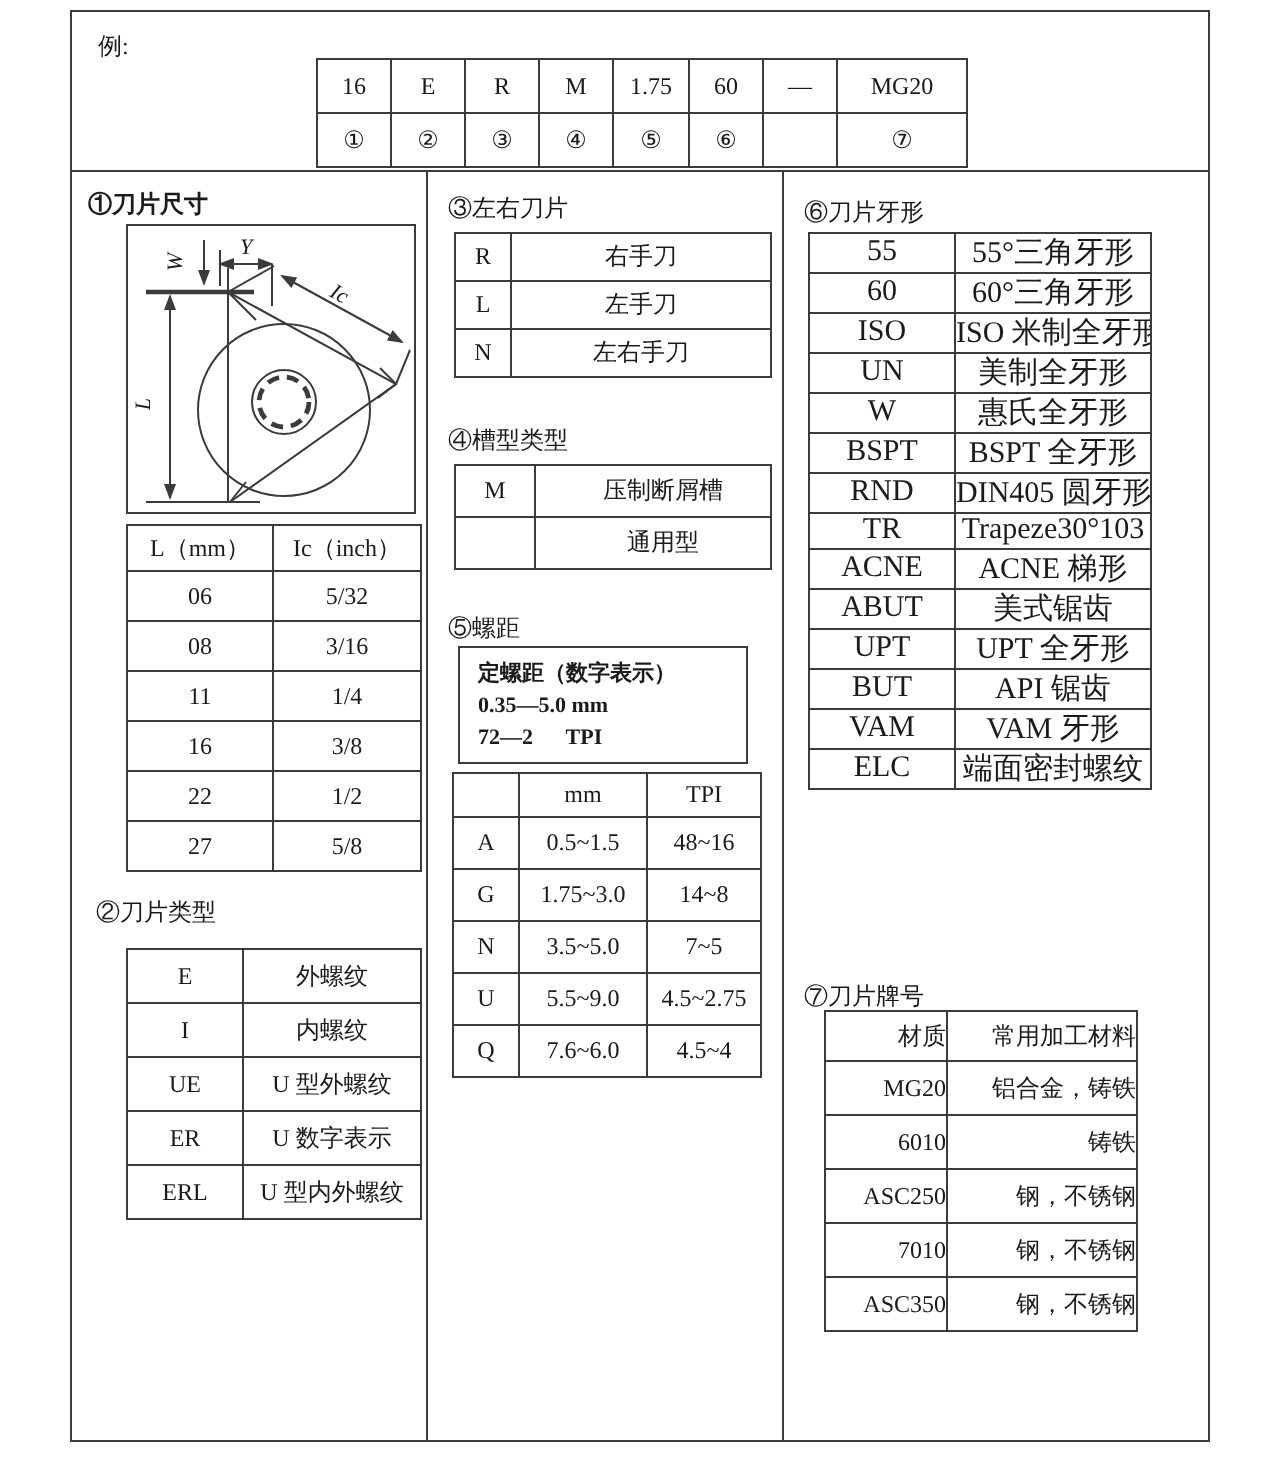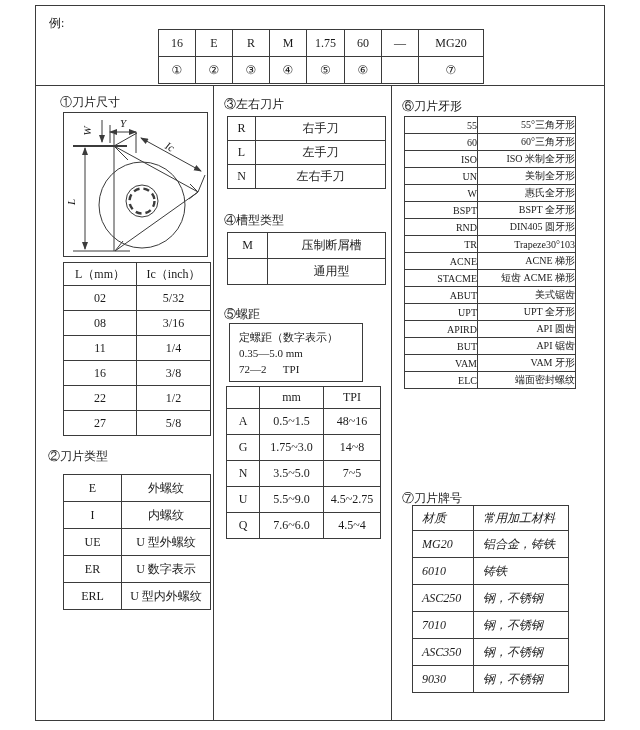--- a/index.html
+++ b/index.html
@@ -30,21 +30,21 @@
   .ex-table td { height:27px; }
   
   .cols { display:flex; height:635px; }
   .col { position:relative; height:100%; }
   .col.left  { width:178px; border-right:1px solid #3b3b3b; }
   .col.mid   { width:178px; border-right:1px solid #3b3b3b; }
   .col.right { flex:1; }
   .sec-title { position:absolute; font-size:12px; white-space:nowrap; }
   .t { position:absolute; }
   
-  .title-s1 { left:24px; top:8px; }
+  .title-s1 { left:8px; top:8px;font-weight:bold; }
   .diagram { position:absolute; left:27px; top:26px; width:145px; height:145px; border:1px solid #3b3b3b; }
   .diagram svg { display:block; }
   .t1 { left:27px; top:176px; width:147px; }
   .t1 th { height:23px; }
   .t1 td { height:25px; }
   
   .title-s2 { left:12px; top:362px; }
   .t2 { left:27px; top:388px; width:147px; }
   .t2 td { height:27px; }
   
@@ -52,37 +52,37 @@
   .t3 { left:13px; top:30px; width:158px; }
   .t3 td { height:24px; }
   
   .title-s4 { left:10px; top:126px; }
   .t4 { left:13px; top:146px; width:158px; }
   .t4 td { height:26px; }
   .t4 td:nth-child(2) { text-align:center; padding-left:10px; }
   
   .title-s5 { left:10px; top:220px; }
   .note {
-    position:absolute; left:15px; top:237px; width:134px; height:59px;
-    border:1px solid #3b3b3b; font-size:11px; padding:5px 0 0 9px;
+    position:absolute; left:15px; top:237px; width:145px; height:59px;
+    border:1px solid #3b3b3b; font-size:11px; padding:5px 0 0 9px;font-weight:bold;
   }
   .note div { white-space:pre; line-height:16px; }
   .t5 { left:12px; top:300px; width:154px; }
   .t5 th { height:22px; }
   .t5 td { height:26px; }
   
   .title-s6 { left:10px; top:12px; }
   .t6 { left:12px; top:30px; width:171px; }
-  .t6 td { height:17px; font-size:10px;text-align:right; }
+  .t6 td { height:17px; font-size:15px; }
   
   .title-s7 { left:10px; top:404px; }
   .t7 { left:20px; top:419px; width:156px; }
   .t7 th { height:25px; }
   .t7 td { height:27px; }
-  .t7 th, .t7 td { text-align:left; padding-left:9px;font-style:italic; }
+  .t7 th, .t7 td { text-align:right; padding-left:9px; }
 </style>
 </head>
 <body>
 
 <div class="sheet">
 
   <div class="example">
     <span class="label">例:</span>
     <table class="ex-table">
       <colgroup>
@@ -177,21 +177,21 @@
         <tbody>
             <tr>
 
         <th>L（mm）</th>
               <th>Ic（inch）</th>
             </tr>
         </tbody>
           <tbody>
 
             <tr>
-              <td>02</td>
+              <td>06</td>
               <td>5/32</td>
             </tr>
 
             <tr>
               <td>08</td>
               <td>3/16</td>
             </tr>
 
             <tr>
               <td>11</td>
@@ -401,40 +401,32 @@
             <tr>
               <td>TR</td>
               <td>Trapeze30°103</td>
             </tr>
 
             <tr>
               <td>ACNE</td>
               <td>ACNE 梯形</td>
             </tr>
 
-            <tr>
-              <td>STACME</td>
-              <td>短齿 ACME 梯形</td>
-            </tr>
 
             <tr>
               <td>ABUT</td>
               <td>美式锯齿</td>
             </tr>
 
 
             <tr>
               <td>UPT</td>
               <td>UPT 全牙形</td>
             </tr>
 
-            <tr>
-              <td>APIRD</td>
-              <td>API 圆齿</td>
-            </tr>
 
             <tr>
               <td>BUT</td>
               <td>API 锯齿</td>
             </tr>
 
             <tr>
               <td>VAM</td>
               <td>VAM 牙形</td>
             </tr>
@@ -480,22 +472,18 @@
             <tr>
               <td>7010</td>
               <td>钢，不锈钢</td>
             </tr>
 
             <tr>
               <td>ASC350</td>
               <td>钢，不锈钢</td>
             </tr>
 
-            <tr>
-              <td>9030</td>
-              <td>钢，不锈钢</td>
-            </tr>
           </tbody>
       </table>
     </div>
 
   </div>
 </div>
 
 </body></html>

